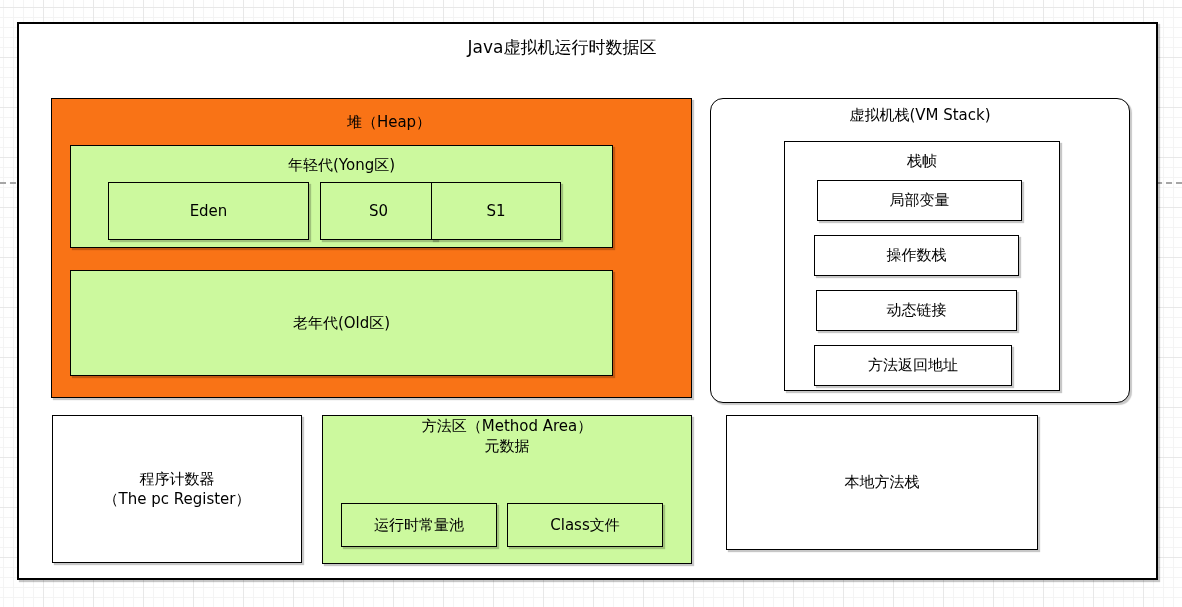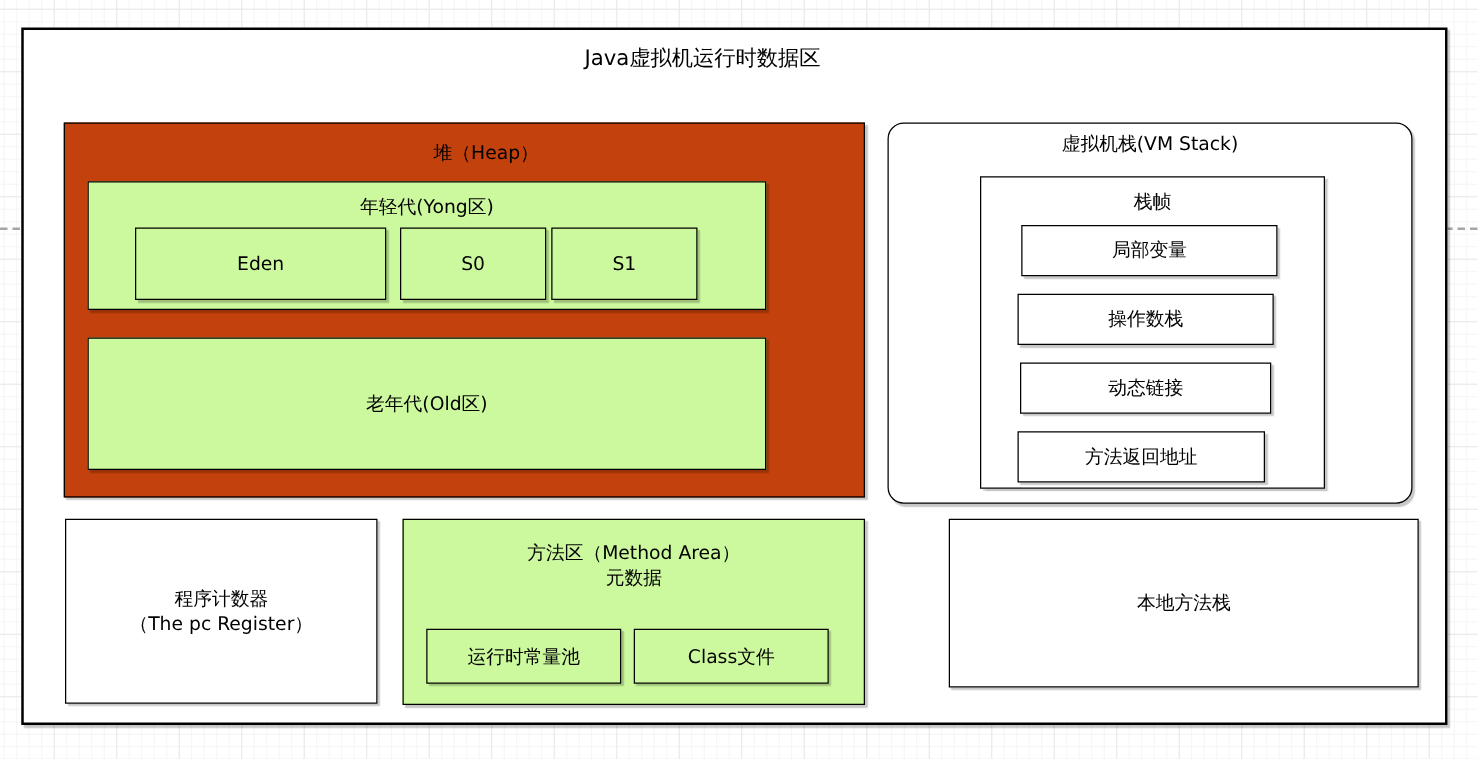--- a/index.html
+++ b/index.html
@@ -37,49 +37,49 @@
     position:absolute;left:143px;top:13px;width:800px;
     font-size:17px;line-height:21px;text-align:center;
   }
   
   .heap{left:32px;top:74px;width:641px;height:300px;}
   .heap-label{padding-top:14px;}
   .young{left:18px;top:46px;width:543px;height:103px;}
   .young-label{padding-top:10px;}
   .eden{left:37px;top:36px;width:201px;height:58px;}
   .s0{left:249px;top:36px;width:117px;height:58px;}
-  .s1{left:370px;top:36px;width:117px;height:58px;}
+  .s1{left:360px;top:36px;width:130px;height:58px;}
   .old{left:18px;top:171px;width:543px;height:106px;}
   
   .vmstack{left:691px;top:74px;width:420px;height:305px;border-radius:13px;}
   .vmstack-label{padding-top:7px;}
   .frame{left:73px;top:42px;width:276px;height:250px;}
   .frame-label{padding-top:10px;}
   .fitem1{left:32px;top:38px;width:205px;height:41px;}
   .fitem2{left:29px;top:93px;width:205px;height:41px;}
   .fitem3{left:31px;top:148px;width:201px;height:41px;}
   .fitem4{left:29px;top:203px;width:198px;height:41px;}
   
   .pc{left:33px;top:391px;width:250px;height:148px;flex-direction:column;line-height:20px;}
   .methodarea{left:303px;top:391px;width:370px;height:149px;}
-  .ma-label{padding-top:16px;line-height:20px;}
+  .ma-label{line-height:20px;}
   .pool{left:18px;top:87px;width:156px;height:44px;}
   .classfile{left:184px;top:87px;width:156px;height:44px;}
-  .native{left:707px;top:391px;width:376px;height:135px;margin-left:33px;}
+  .native{left:707px;top:391px;width:312px;height:135px;}
 </style>
 </head>
 <body>
 
 <div class="guide-h"></div>
 
 <div class="canvas">
 
   <div class="title">Java虚拟机运行时数据区</div>
 
-  <div class="box heap" style="background-color: #c2410c; padding-left: 35px;">
+  <div class="box heap" style="background-color: #f97316; padding-left: 35px;">
     <div class="toplabel heap-label">堆（Heap）</div>
 
     <div class="box young" style="background-color: rgb(204, 249, 158);">
       <div class="toplabel young-label">年轻代(Yong区)</div>
 
       <div class="box center eden" style="background-color: rgb(204, 249, 158);">
         <span>Eden</span>
       </div>
       <div class="box center s0" style="background-color: rgb(204, 249, 158);">
         <span>S0</span>

